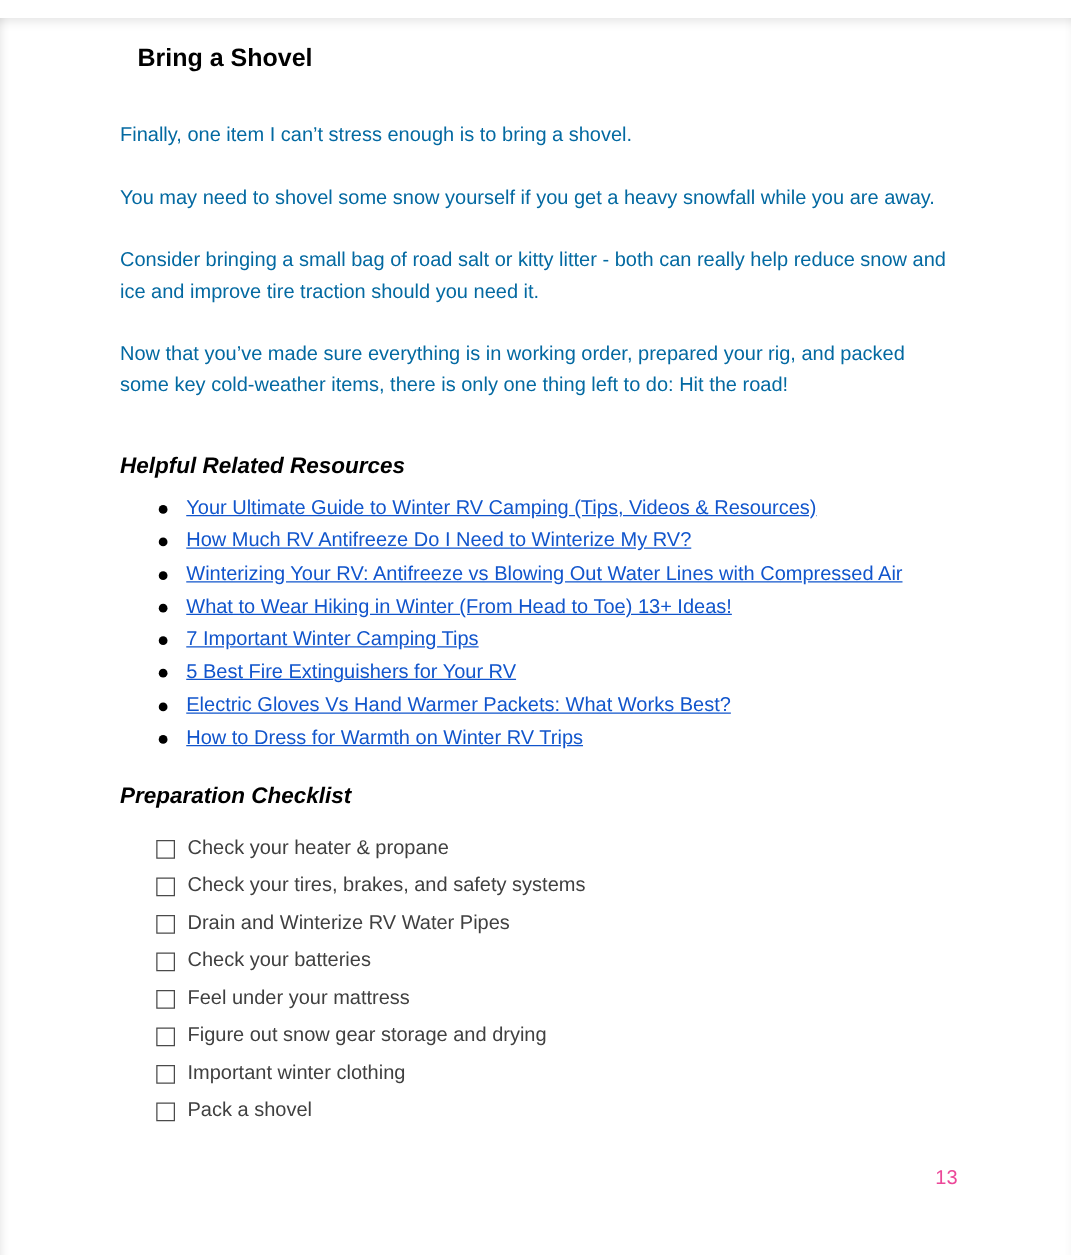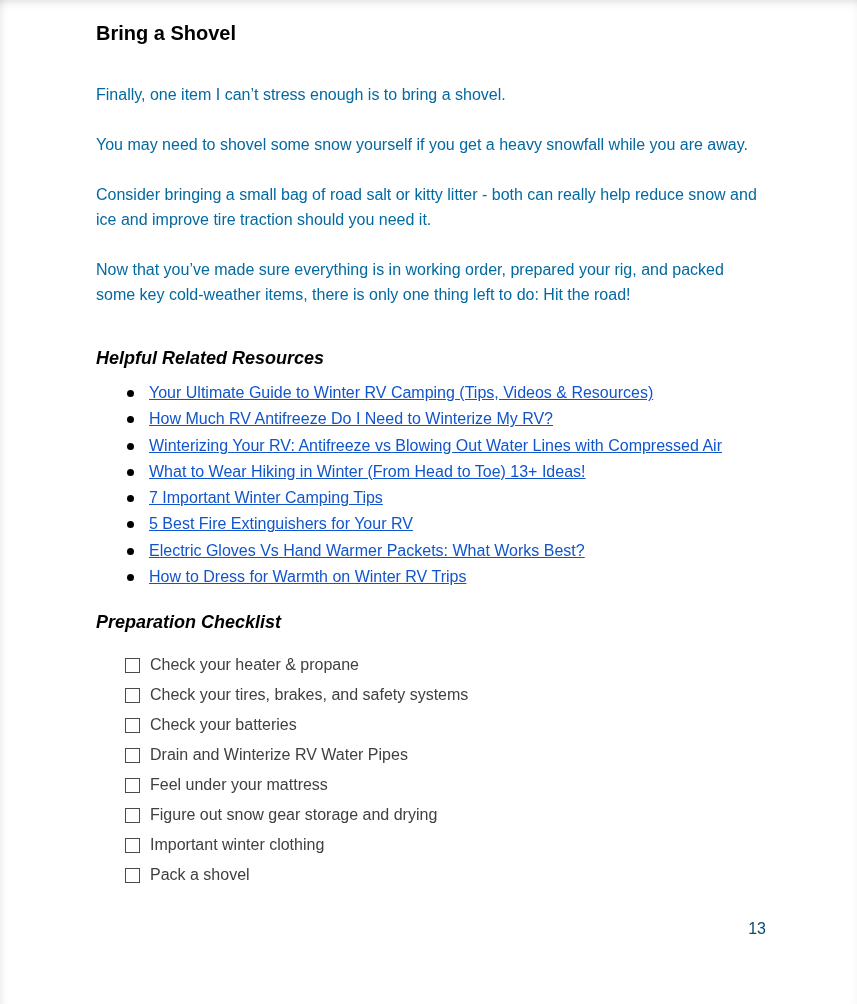--- a/index.html
+++ b/index.html
@@ -20,21 +20,21 @@
     box-shadow:
       inset 0 10px 9px -8px rgba(0,0,0,0.13),
       inset 9px 0 8px -8px rgba(0,0,0,0.10),
       inset -8px 0 8px -8px rgba(0,0,0,0.05);
   }
   h1.doc-title {
     font-size: 20px;
     line-height: 26px;
     font-weight: bold;
     color: #000000;
-    margin: 0;
+    margin: 14px;
     padding-top: 20px;
     margin-bottom: 36px;
   }
   p.body-para {
     font-size: 16px;
     line-height: 25px;
     margin: 0 0 25px 0;
     color: #0369a1;
   }
   h2.section-heading {
@@ -91,21 +91,21 @@
     height: 13px;
     border: 1.5px solid #4a4a4a;
     background: #ffffff;
     margin-right: 10px;
     cursor: pointer;
   }
   .page-number {
     text-align: right;
     font-size: 16px;
     line-height: 25px;
-    color: #0c4a6e;
+    color: #ec4899;
     margin-top: 26px;
   }
 </style>
 </head>
 <body>
 
 <div class="page">
 
   <h1 class="doc-title">Bring a Shovel</h1>
 
@@ -133,25 +133,25 @@
     <li>
         <span class="checkbox"></span>
         <span>Check your heater &amp; propane</span>
       </li>
     <li>
         <span class="checkbox"></span>
         <span>Check your tires, brakes, and safety systems</span>
       </li>
     <li>
         <span class="checkbox"></span>
-        <span>Check your batteries</span>
+        <span>Drain and Winterize RV Water Pipes</span>
       </li>
     <li>
         <span class="checkbox"></span>
-        <span>Drain and Winterize RV Water Pipes</span>
+        <span>Check your batteries</span>
       </li>
     <li>
         <span class="checkbox"></span>
         <span>Feel under your mattress</span>
       </li>
     <li>
         <span class="checkbox"></span>
         <span>Figure out snow gear storage and drying</span>
       </li>
     <li>

